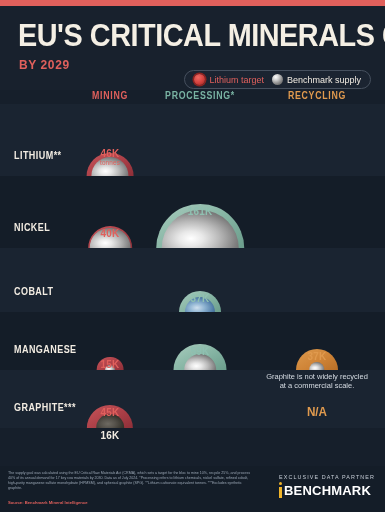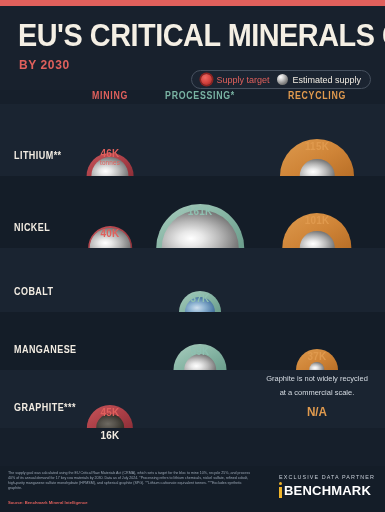--- a/index.html
+++ b/index.html
@@ -122,21 +122,21 @@
     color:#f2ece2; letter-spacing:0.3px; transform:scaleX(0.9);
     padding-top:1px;
   }
   .vbot .unit { display:block; font-size:7px; font-weight:normal; color:#cfd6de; transform:scaleX(1); }
   .v-mining { color:#e0605c; }
   .v-proc   { color:#8fc0b1; }
   .v-recy   { color:#e09a4e; }
 
   .nanote {
     position:absolute; left:0; width:100%; text-align:center;
-    font-size:7.5px; line-height:14px; color:#d5dbe2;
+    font-size:7.5px; line-height:9px; color:#d5dbe2;
   }
   .navalue {
     position:absolute; left:0; width:100%; text-align:center;
     font-size:13px; font-weight:bold; color:#e09a4e; transform:scaleX(0.9);
   }
 
   
   #footer { position:absolute; left:0; bottom:0; width:385px; height:46px; background:#141d28; }
   #fnote {
     position:absolute; left:8px; top:5px; width:245px;
@@ -152,88 +152,82 @@
   #pname { font-size:13px; font-weight:bold; color:#ffffff; letter-spacing:0.2px; }
 </style>
 </head>
 <body>
 
 <div id="topbar"></div>
 <div id="ebadge">E</div>
 
 <div id="header">
   <div id="title" class="cond">EU'S CRITICAL MINERALS GAP</div>
-  <div id="subtitle" class="cond">BY 2030</div>
+  <div id="subtitle" class="cond">BY 2029</div>
 
   <div id="legend">
     <div class="lg">
       <span class="dot-target"></span>
-      <span class="txt c-red cond">Supply target</span>
+      <span class="txt c-red cond">Lithium target</span>
     </div>
     <div class="lg">
       <span class="dot-supply"></span>
-      <span class="txt c-white cond">Estimated supply</span>
+      <span class="txt c-white cond">Benchmark supply</span>
     </div>
   </div>
 </div>
 
 <div id="colheads">
   <div class="colhead ch-mining cond">MINING</div>
   <div class="colhead ch-proc cond">PROCESSING*</div>
   <div class="colhead ch-recy cond">RECYCLING</div>
 </div>
 
 <div id="rows">
     <div class="row alt" style="height: 72px;">
       <div class="rowlabel cond" style="top: 46px;">LITHIUM**</div>
       <div class="cell c1">
         <div class="dome mining" style="width: 46.7981px; height: 23.399px;"></div>
         <div class="sphere " style="width: 37.1576px; height: 18.5788px;"></div>
         <div class="vtop cond v-mining" style="bottom: 10.399px;"><span>46K</span><span class="unit">tonnes</span></div>
         <div class="vbot cond"><span>29K</span><span class="unit">tonnes</span></div>
       </div>
-      <div class="cell c3">
-        <div class="dome recy" style="width: 73.9943px; height: 36.9971px;"></div>
-        <div class="sphere " style="width: 34.5px; height: 17.25px;"></div>
-        <div class="vtop cond v-recy" style="bottom: 23.9971px;"><span>115K</span></div>
-        <div class="vbot cond"><span>25K</span></div>
-      </div>
     </div>
     <div class="row base" style="height: 72px;">
       <div class="rowlabel cond" style="top: 46px;">NICKEL</div>
       <div class="cell c1">
         <div class="dome mining" style="width: 43.6394px; height: 21.8197px;"></div>
         <div class="sphere " style="width: 40.6394px; height: 20.3197px;"></div>
         <div class="vtop cond v-mining" style="bottom: 8.81972px;"><span>40K</span></div>
         <div class="vbot cond"><span>42K</span></div>
       </div>
       <div class="cell c2">
         <div class="dome proc" style="width: 87.5512px; height: 43.7756px;"></div>
         <div class="sphere " style="width: 76.5247px; height: 38.2624px;"></div>
         <div class="vtop cond v-proc" style="bottom: 30.7756px;"><span>161K</span></div>
         <div class="vbot cond"><span>123K</span></div>
-      </div>
-      <div class="cell c3">
-        <div class="dome recy" style="width: 69.3441px; height: 34.6721px;"></div>
-        <div class="sphere " style="width: 34.5px; height: 17.25px;"></div>
-        <div class="vtop cond v-recy" style="bottom: 21.6721px;"><span>101K</span></div>
-        <div class="vbot cond"><span>25K</span></div>
       </div>
     </div>
     <div class="row alt" style="height: 64px;">
       <div class="rowlabel cond" style="top: 38px;">COBALT</div>
       <div class="cell c2">
         <div class="dome proc" style="width: 41.9711px; height: 20.9855px;"></div>
         <div class="sphere blue" style="width: 30.0764px; height: 15.0382px;"></div>
         <div class="vtop cond v-proc" style="bottom: 7.98553px;"><span>37K</span></div>
         <div class="vbot cond"><span>19K</span></div>
       </div>
     </div>
     <div class="row base" style="height: 58px;">
       <div class="rowlabel cond" style="top: 32px;">MANGANESE</div>
+      <div class="cell c1">
+        <div class="dome mining" style="width: 26.7236px; height: 13.3618px;"></div>
+        <div class="sphere bronze" style="width: 10px; height: 5px;"></div>
+        <div class="vtop cond v-mining" style="bottom: 0.361793px;"><span>15K</span></div>
+        <div class="vbot cond"><span>0</span></div>
+      </div>
       <div class="cell c2">
         <div class="dome proc" style="width: 52.9999px; height: 26.5px;"></div>
         <div class="sphere bronze" style="width: 31.6198px; height: 15.8099px;"></div>
         <div class="vtop cond v-proc" style="bottom: 13.5px;"><span>59K</span></div>
         <div class="vbot cond"><span>21K</span></div>
       </div>
       <div class="cell c3">
         <div class="dome recy" style="width: 41.9711px; height: 20.9855px;"></div>
         <div class="sphere bronze" style="width: 15.4289px; height: 7.71443px;"></div>
         <div class="vtop cond v-recy" style="bottom: 7.98553px;"><span>37K</span></div>

